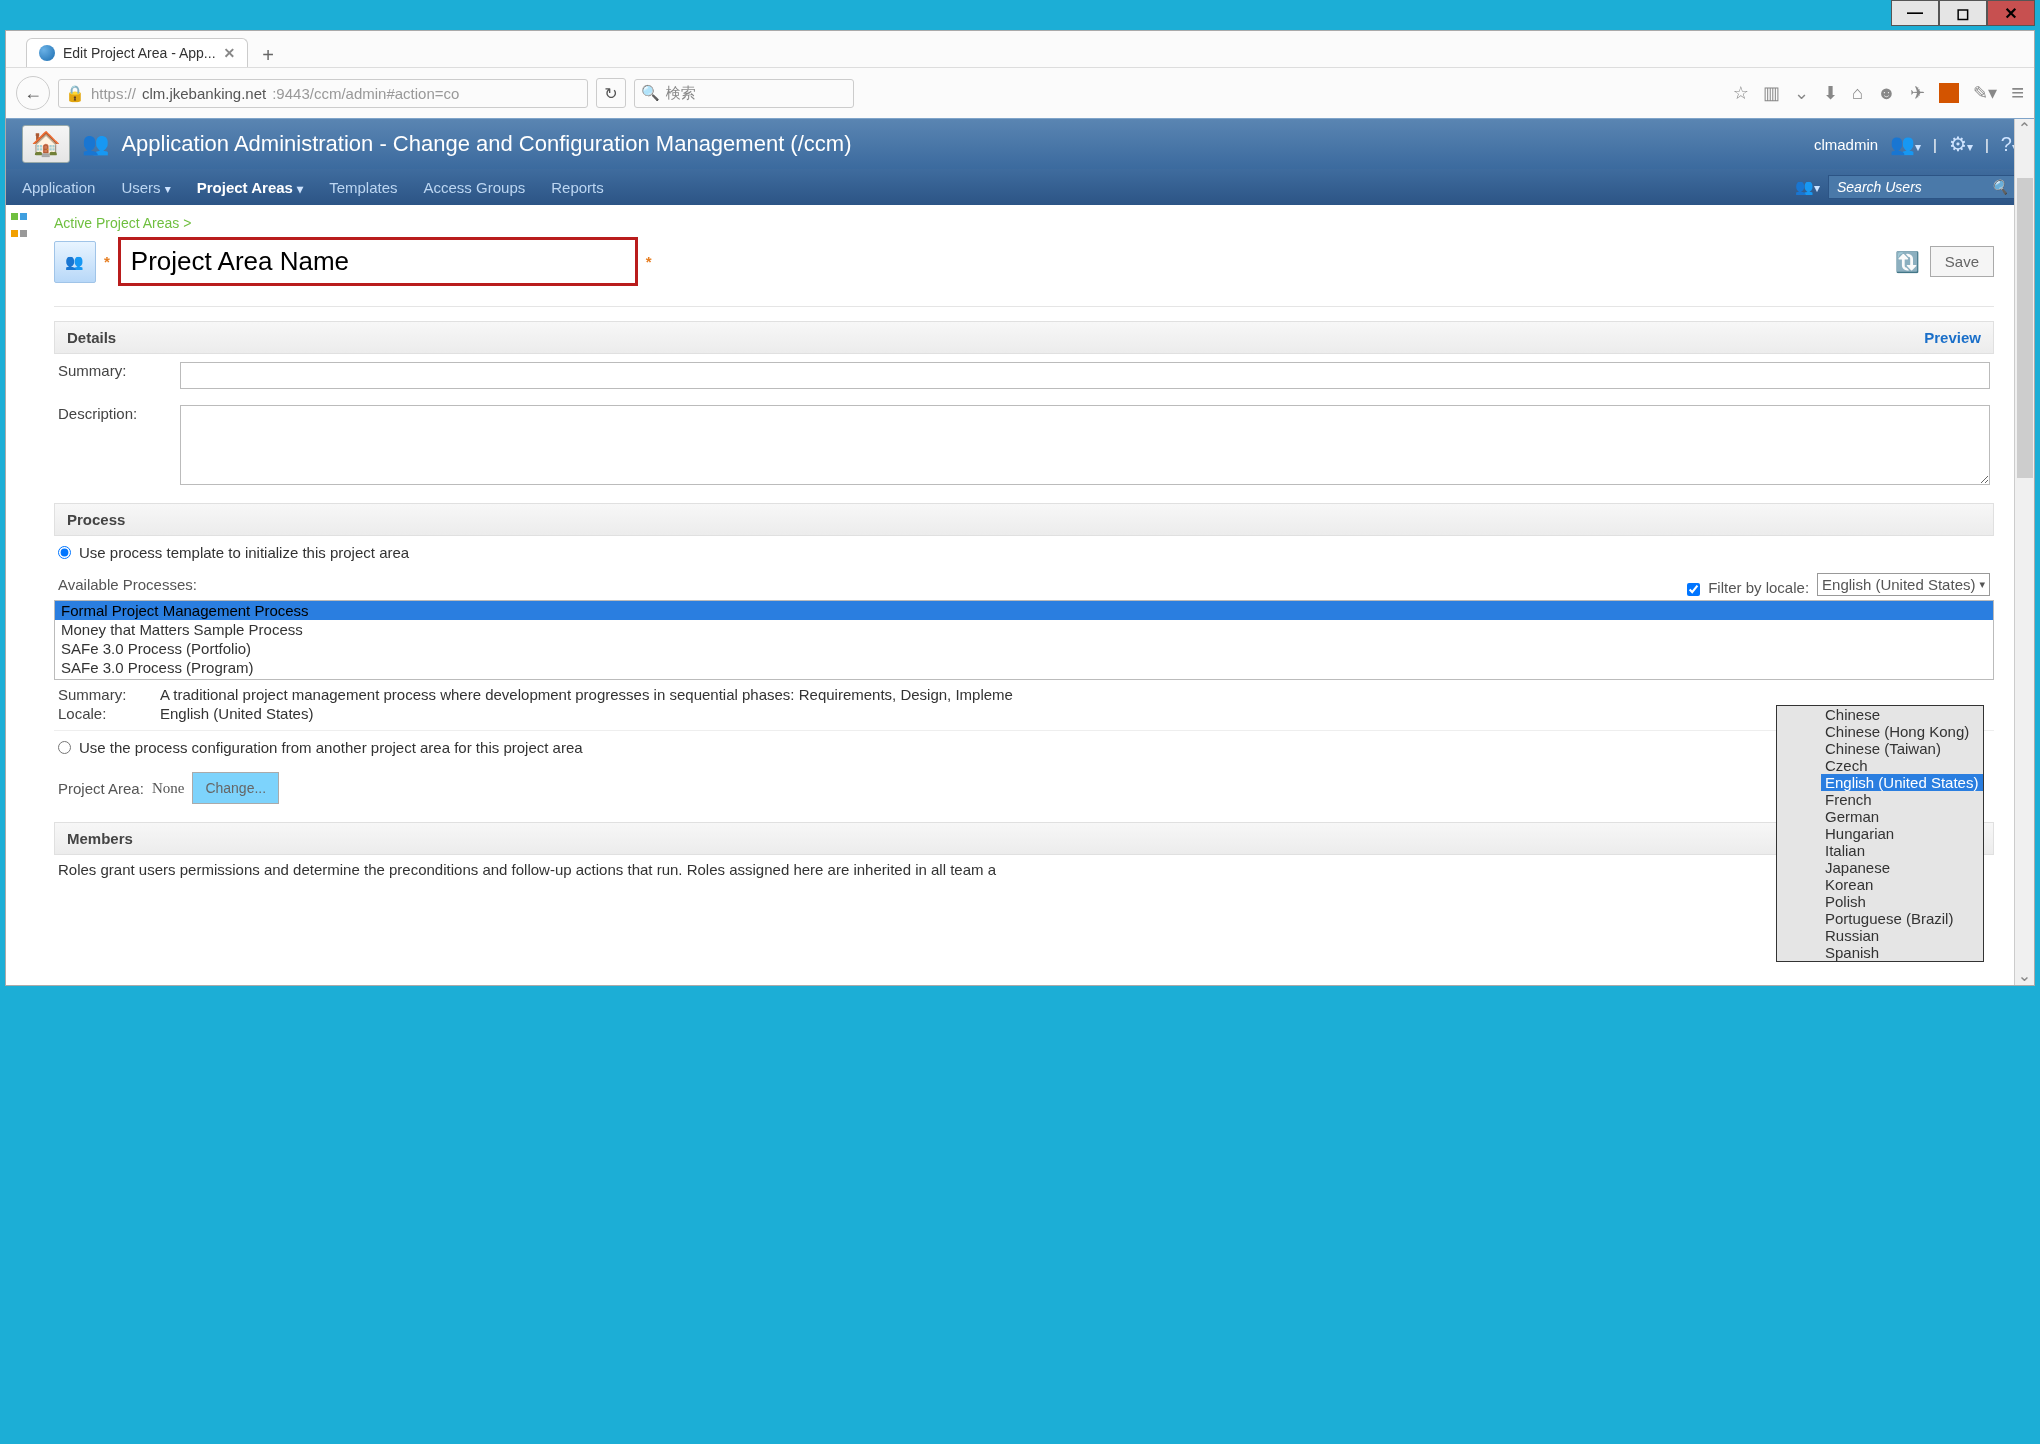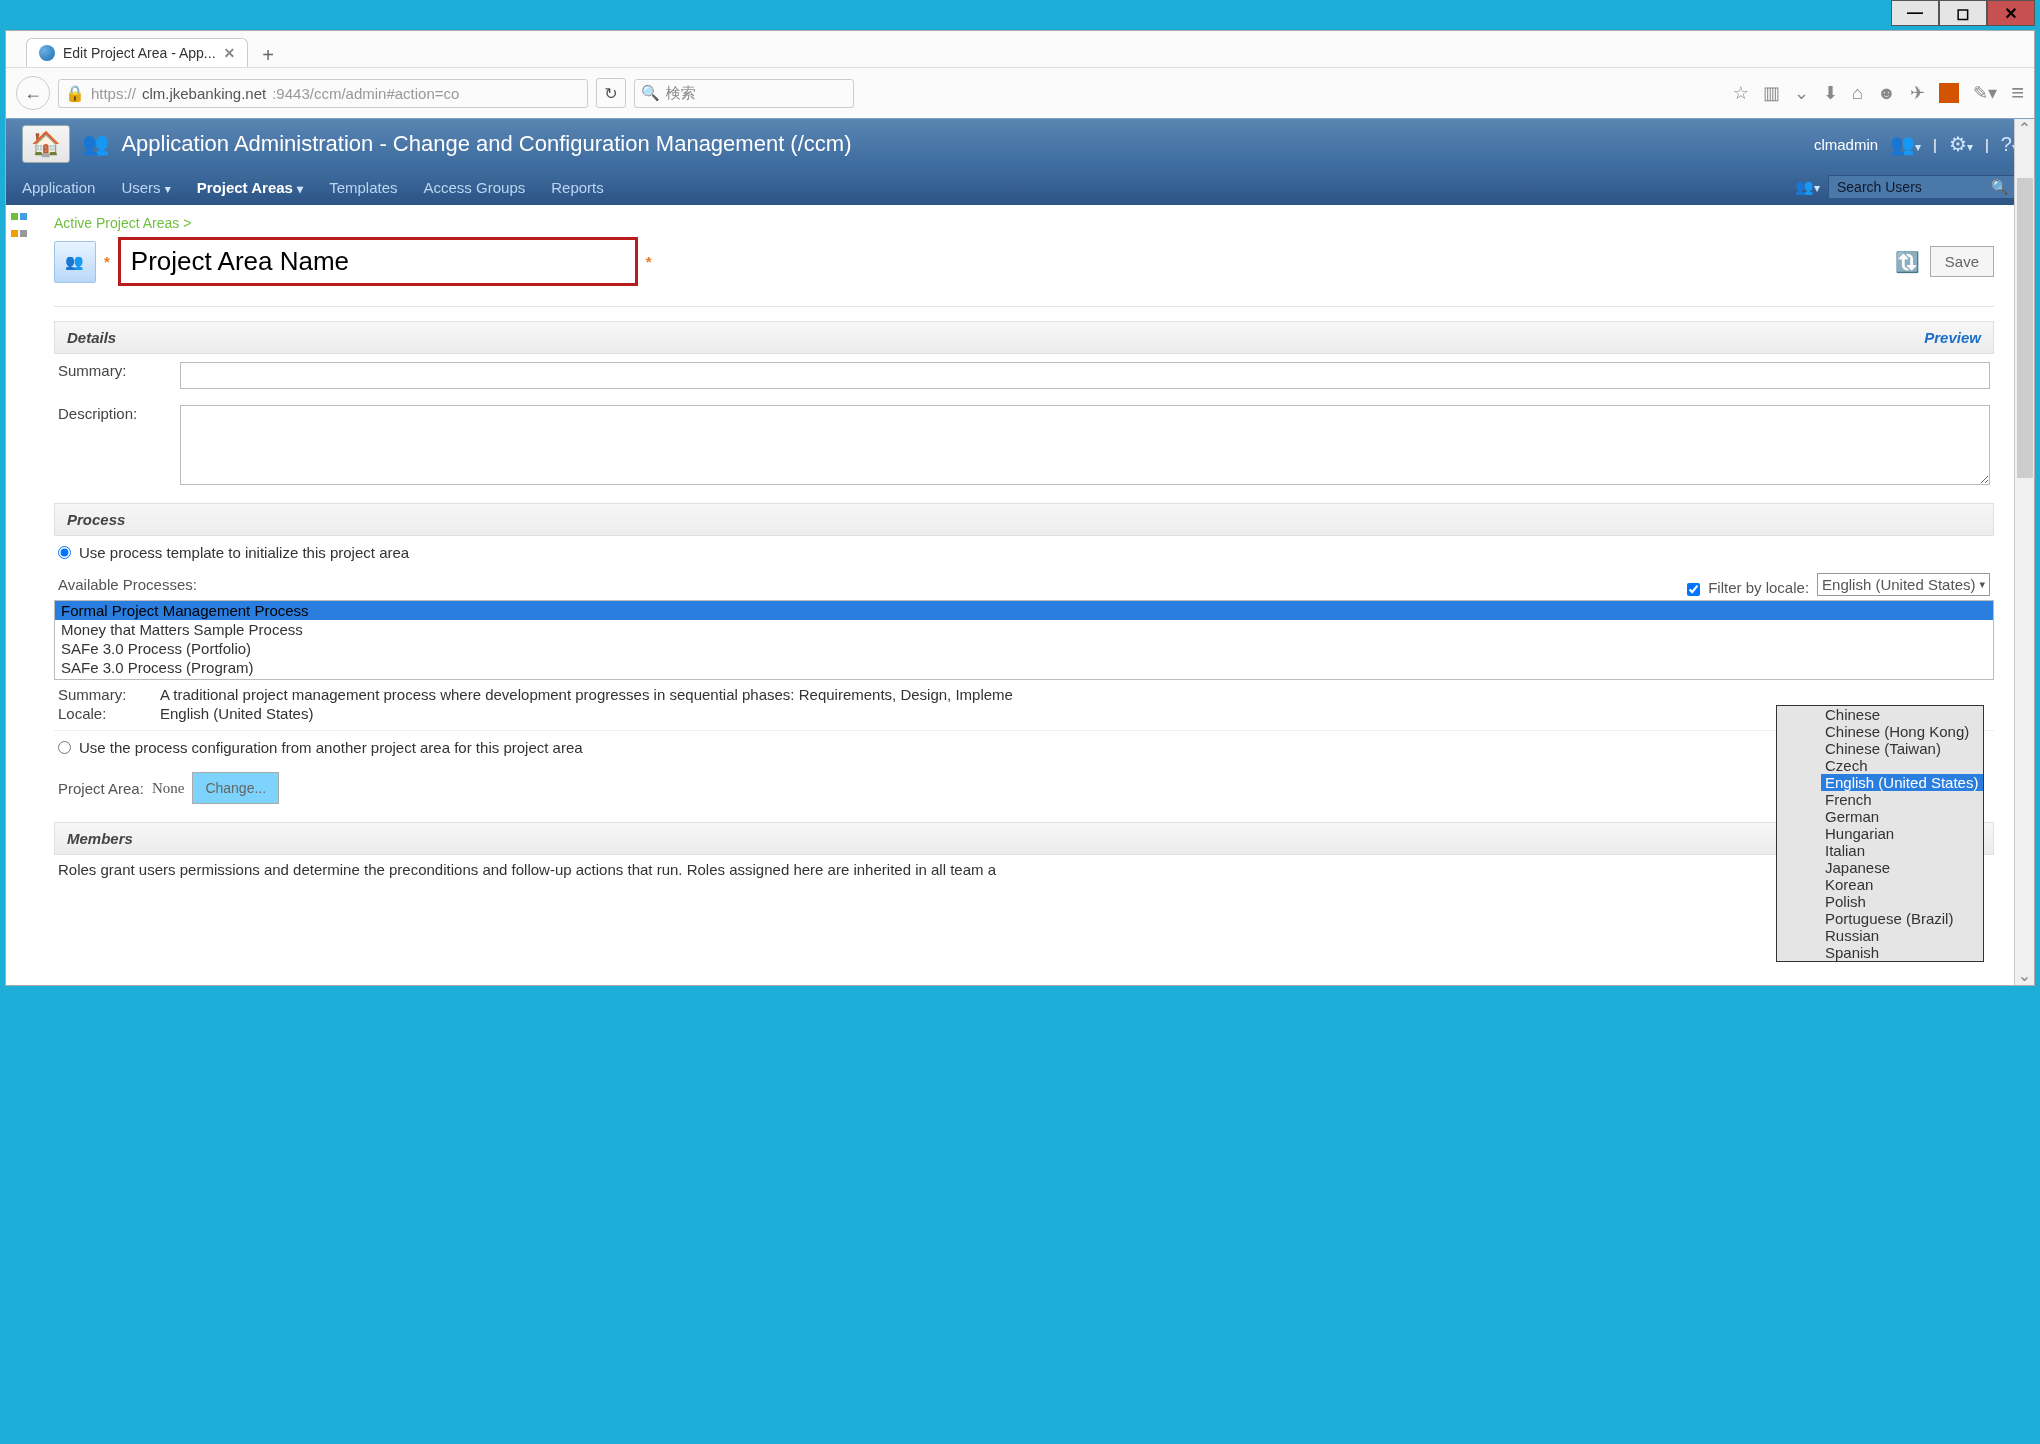--- a/index.html
+++ b/index.html
@@ -38,38 +38,38 @@
 .home-icon { width:48px; height:38px; background: linear-gradient(#f5f5f5,#e5e5e5); border:1px solid #9aa; display:flex; align-items:center; justify-content:center; font-size:24px; border-radius:3px;}
 .header-title { flex:1; font-weight:normal; }
 .header-right { display:flex; align-items:center; gap:12px; font-size:15px; }
 .hicon { color:#cfe4ff; font-size:20px; cursor:pointer; }
 .chev { font-size:12px; color:#cfe4ff; }
 
 .app-nav { background: linear-gradient(#3f6c9e, #2c5485); color:#cde; display:flex; align-items:center; padding: 6px 16px; font-size:15px; gap:26px; }
 .app-nav .nav-item { cursor:pointer; color:#bcd6f2; }
 .app-nav .nav-item.active { color:#fff; font-weight:bold; }
 .nav-right { margin-left:auto; display:flex; align-items:center; gap:8px; }
-.search-users { background:#4a79a9; border:1px solid #2c5485; color:#0f172a; padding:3px 8px; font-size:14px; width:190px; display:flex; justify-content:space-between; align-items:flex-start;}
+.search-users { background:#4a79a9; border:1px solid #2c5485; color:#ffffff; padding:3px 8px; font-size:14px; width:190px; display:flex; justify-content:space-between; align-items:flex-start;font-style:italic;}
 
 .content-area { padding: 10px 40px 10px 48px; font-size:15px; color:#333; position:relative; height: 780px; overflow:hidden;}
 .grid-icon-left { position:absolute; left:4px; top:2px; width:18px; height:18px; }
 .grid-icon-left span{ display:inline-block; width:7px; height:7px; margin:1px;}
 .g1{background:#6fbf3f;}.g2{background:#3f9fdf;}.g3{background:#f2a000;}.g4{background:#999;}
 
 .breadcrumb { color:#6fbf3f; font-size:14px; margin-bottom: 6px; }
 .title-row { display:flex; align-items:center; gap:8px; margin-bottom: 20px; }
 .proj-icon { width:42px; height:42px; background: linear-gradient(#e8f4ff, #b8d8f8); border:1px solid #a0c4e8; border-radius:2px; display:flex; align-items:center; justify-content:center;}
 .req { color:#e67e22; font-weight:bold; }
 .proj-name-input { font-size:26px; border:3px solid #b91c1c; padding: 6px 10px; width: 520px; }
 .title-actions { margin-left:auto; display:flex; gap:10px; align-items:center; }
 .save-btn { border:1px solid #aaa; background:#f5f5f5; color:#666; padding: 6px 14px; font-size:15px; cursor:pointer; }
 .refresh { color:#e6a63e; font-size:20px; cursor:pointer; }
 .hr { border:none; border-top:1px solid #e5e5e5; margin: 8px 0 14px; }
 
-.section-header { background: linear-gradient(#f7f7f7, #ececec); border:1px solid #e0e0e0; padding: 7px 12px; display:flex; justify-content:space-between; font-weight:bold; color:#444;font-style:italic; }
+.section-header { background: linear-gradient(#f7f7f7, #ececec); border:1px solid #e0e0e0; padding: 7px 12px; display:flex; justify-content:space-between; font-weight:bold; color:#444; }
 .section-header a { color:#1a6fc9; font-weight:bold; text-decoration:none; }
 
 .form-row { display:flex; gap:12px; padding: 8px 4px; align-items:flex-start; }
 .form-row label { width: 110px; color:#444; }
 .form-row input[type=text] { flex:1; border:1px solid #bbb; padding:4px 6px; font-size:15px; }
 .form-row textarea { flex:1; border:1px solid #bbb; padding:4px 6px; font-size:15px; height:80px; resize:both; }
 
 .radio-row { display:flex; align-items:center; gap:8px; padding: 8px 4px; }
 
 .available-row { display:flex; align-items:center; justify-content:space-between; padding: 4px; color:#555; }

